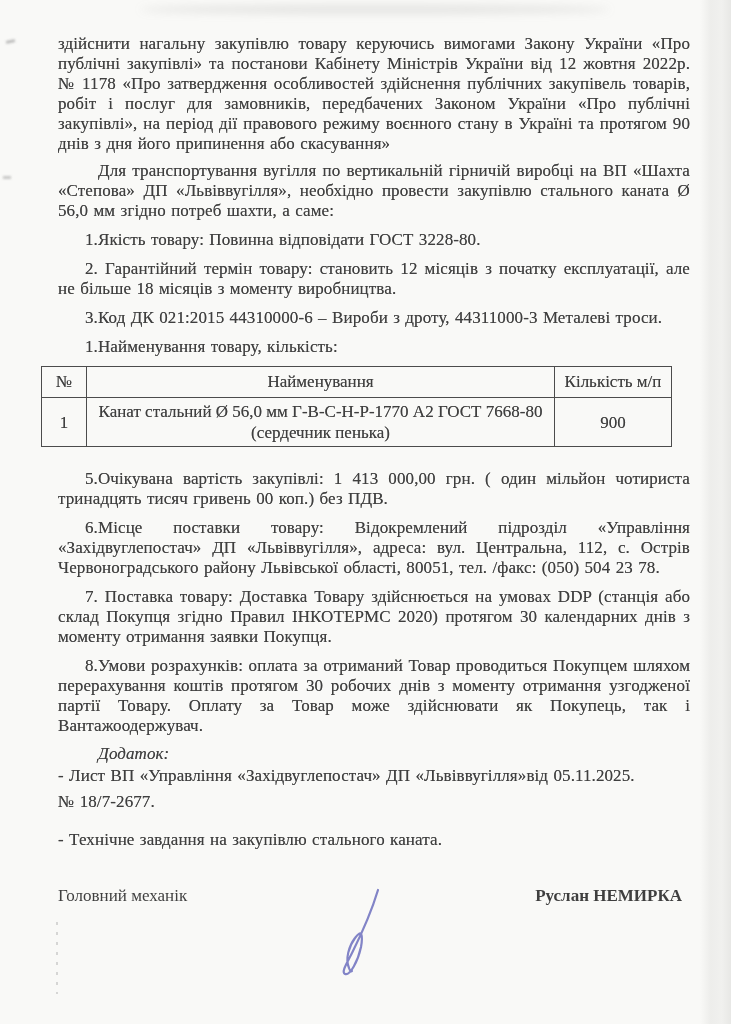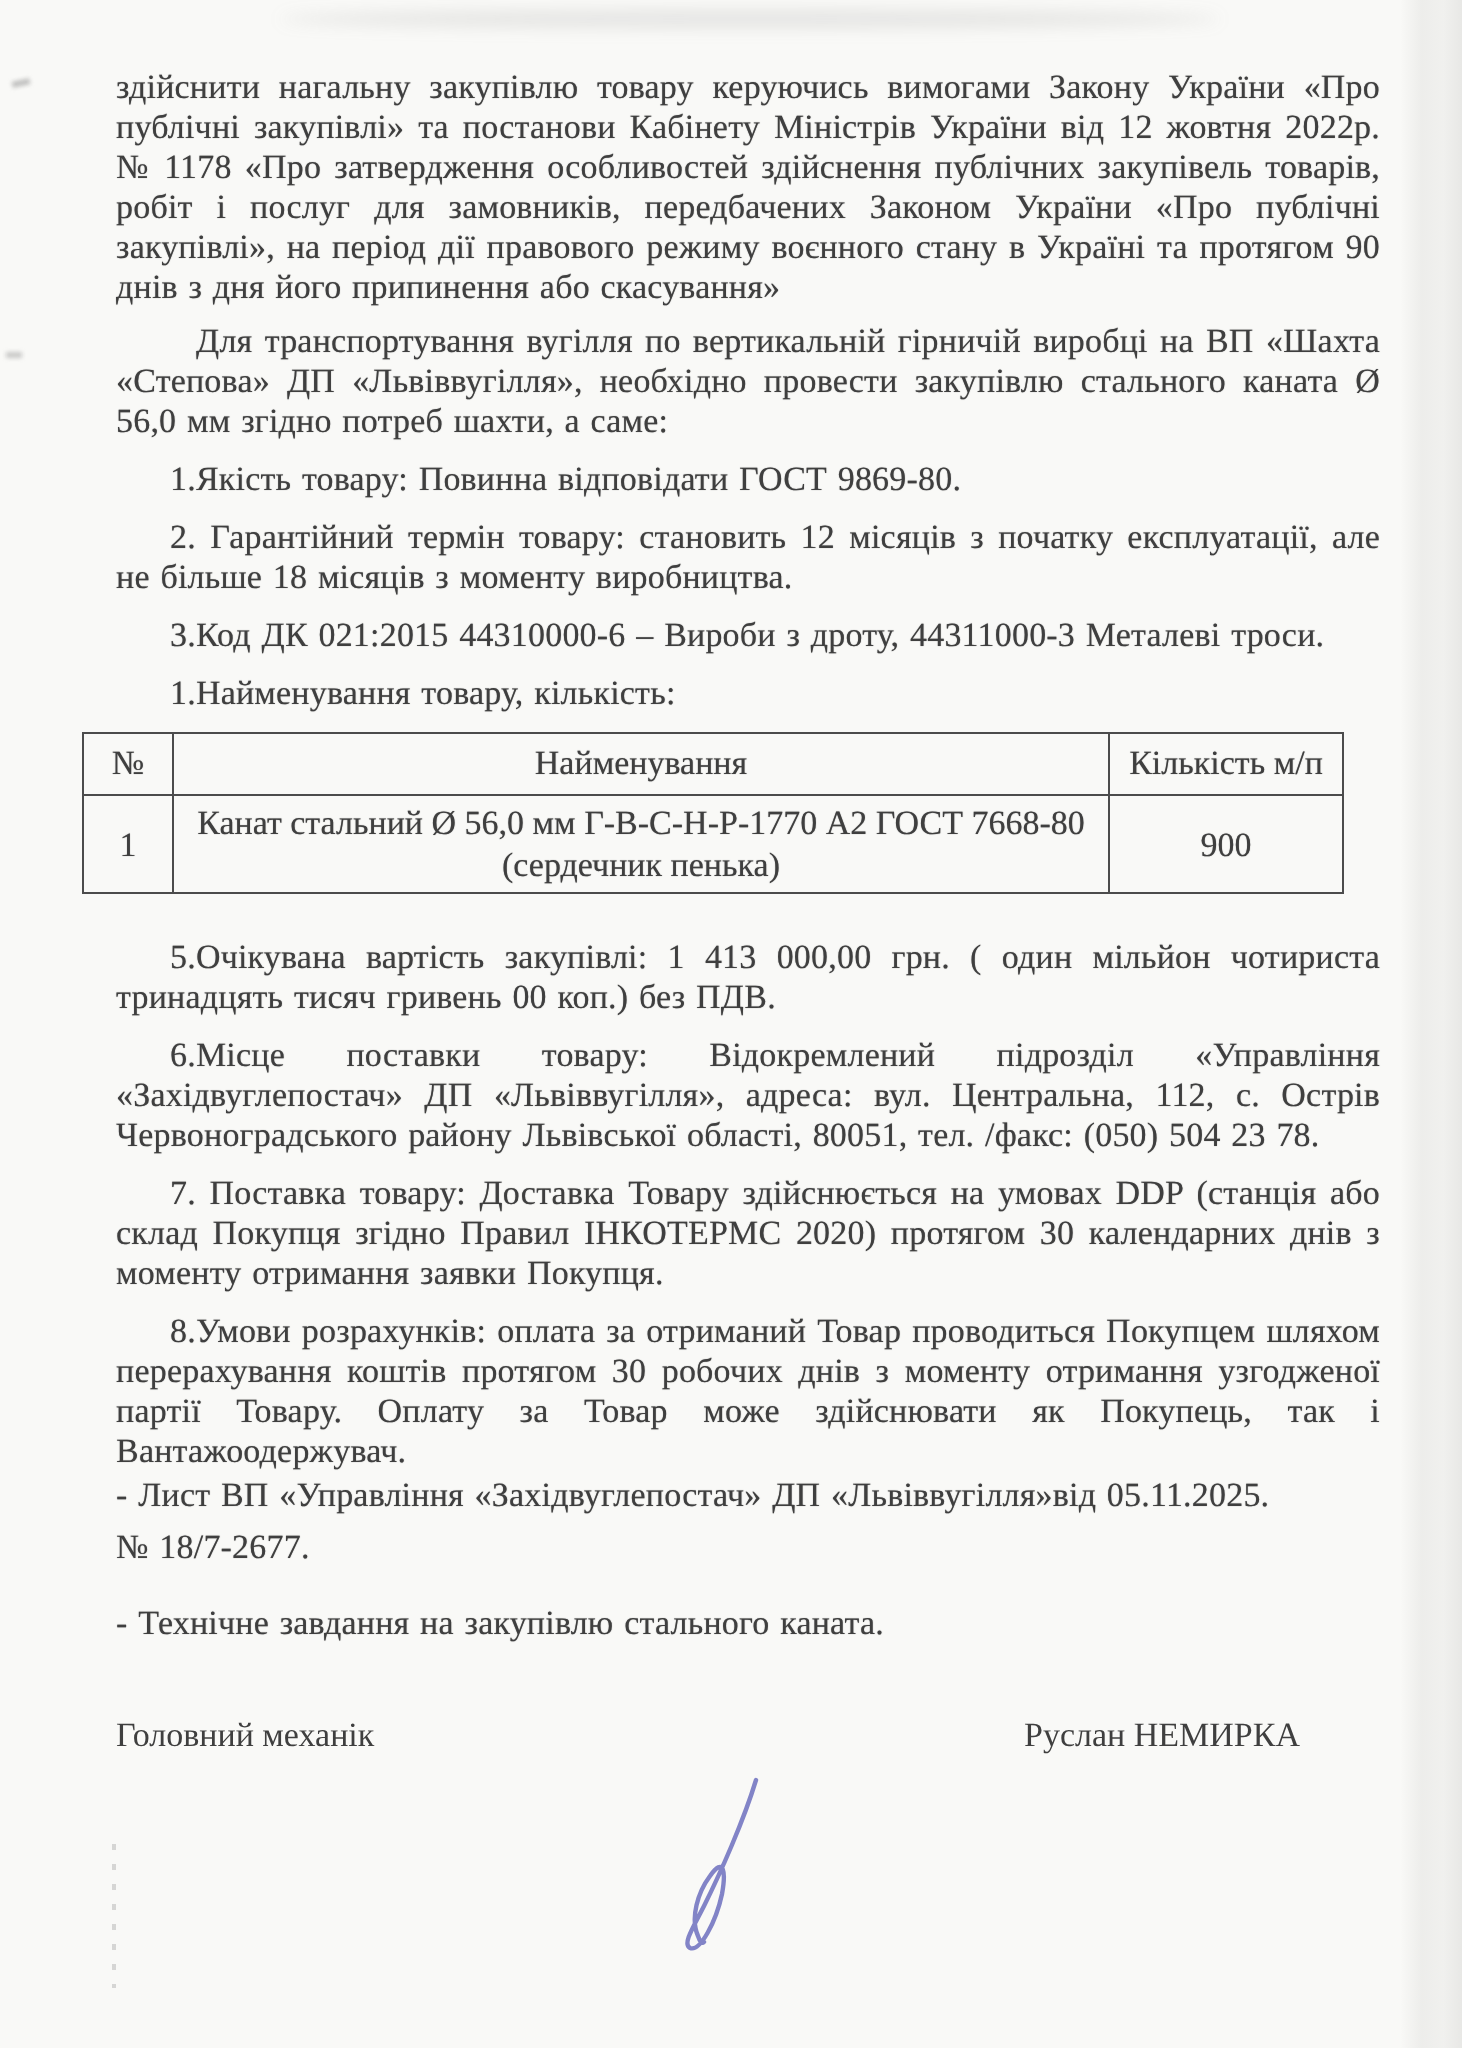--- a/index.html
+++ b/index.html
@@ -60,21 +60,21 @@
   .goods-table td { vertical-align:middle; padding:3px 10px; line-height:21px; }
   .cell-num, .cell-qty { text-align:center; }
   .cell-name { text-align:center; }
   
   .signature-row {
     margin-top:36px;
     display:flex;
     justify-content:space-between;
     align-items:flex-end;
   }
-  .sig-name { margin-right:40px; }
+  .sig-name { margin-right:8px;font-weight:bold; }
   .signature-svg {
     position:absolute;
     left:322px; top:885px;
     width:80px; height:115px;
   }
   
   .artifact { position:absolute; pointer-events:none; }
   .edge-right {
     right:0; top:0; width:31px; height:1024px;
     background:linear-gradient(90deg, rgba(80,80,75,0) 0%, rgba(80,80,75,.07) 35%, rgba(80,80,75,.05) 70%, rgba(80,80,75,.10) 100%);
@@ -102,21 +102,21 @@
   <div class="artifact mark-b"></div>
   <div class="artifact mark-dots"></div>
   <div class="artifact edge-right"></div>
 
   <div class="content">
 
     <p class="para">здійснити нагальну закупівлю товару керуючись вимогами Закону України «Про публічні закупівлі» та постанови Кабінету Міністрів України від 12 жовтня 2022р. № 1178 «Про затвердження особливостей здійснення публічних закупівель товарів, робіт і послуг для замовників, передбачених Законом України «Про публічні закупівлі», на період дії правового режиму воєнного стану в Україні та протягом 90 днів з дня його припинення або скасування»</p>
 
     <p class="para indent-lg gap-sm">Для транспортування вугілля по вертикальній гірничій виробці на ВП «Шахта «Степова» ДП «Львіввугілля», необхідно провести закупівлю стального каната Ø 56,0 мм згідно потреб шахти, а саме:</p>
 
-    <p class="para indent-item gap-item">1.Якість товару: Повинна відповідати ГОСТ 9869-80.</p>
+    <p class="para indent-item gap-item">1.Якість товару: Повинна відповідати ГОСТ 3228-80.</p>
     <p class="para indent-item gap-item">2. Гарантійний термін товару: становить 12 місяців з початку експлуатації, але не більше 18 місяців з моменту виробництва.</p>
     <p class="para indent-item gap-item">3.Код ДК 021:2015 44310000-6 – Вироби з дроту, 44311000-3 Металеві троси.</p>
     <p class="para indent-item gap-item">1.Найменування товару, кількість:</p>
 
     <table class="goods-table">
       <thead>
         <tr>
           <th class="col-num">№</th>
           <th class="col-name">Найменування</th>
           <th class="col-qty">Кількість м/п</th>
@@ -129,20 +129,21 @@
           <td class="cell-qty">900</td>
         </tr>
       </tbody>
     </table>
 
     <p class="para indent-item gap-after-table">5.Очікувана вартість закупівлі: 1 413 000,00 грн. ( один мільйон чотириста тринадцять тисяч гривень 00 коп.) без ПДВ.</p>
     <p class="para indent-item gap-item">6.Місце поставки товару: Відокремлений підрозділ «Управління «Західвуглепостач» ДП «Львіввугілля», адреса: вул. Центральна, 112, с. Острів Червоноградського району Львівської області, 80051, тел. /факс: (050) 504 23 78.</p>
     <p class="para indent-item gap-item">7. Поставка товару: Доставка Товару здійснюється на умовах DDP (станція або склад Покупця згідно Правил ІНКОТЕРМС 2020) протягом 30 календарних днів з моменту отримання заявки Покупця.</p>
     <p class="para indent-item gap-item">8.Умови розрахунків: оплата за отриманий Товар проводиться Покупцем шляхом перерахування коштів протягом 30 робочих днів з моменту отримання узгодженої партії Товару. Оплату за Товар може здійснювати як Покупець, так і Вантажоодержувач.</p>
 
+    <p class="para indent-lg italic gap-attach">Додаток:</p>
     <p class="para gap-line1">- Лист ВП «Управління «Західвуглепостач» ДП «Львіввугілля»від 05.11.2025.</p>
     <p class="para gap-line2">№ 18/7-2677.</p>
     <p class="para gap-line3">- Технічне завдання на закупівлю стального каната.</p>
 
     <div class="signature-row">
       <span class="sig-title">Головний механік</span>
       <span class="sig-name">Руслан НЕМИРКА</span>
     </div>
 
   </div>

